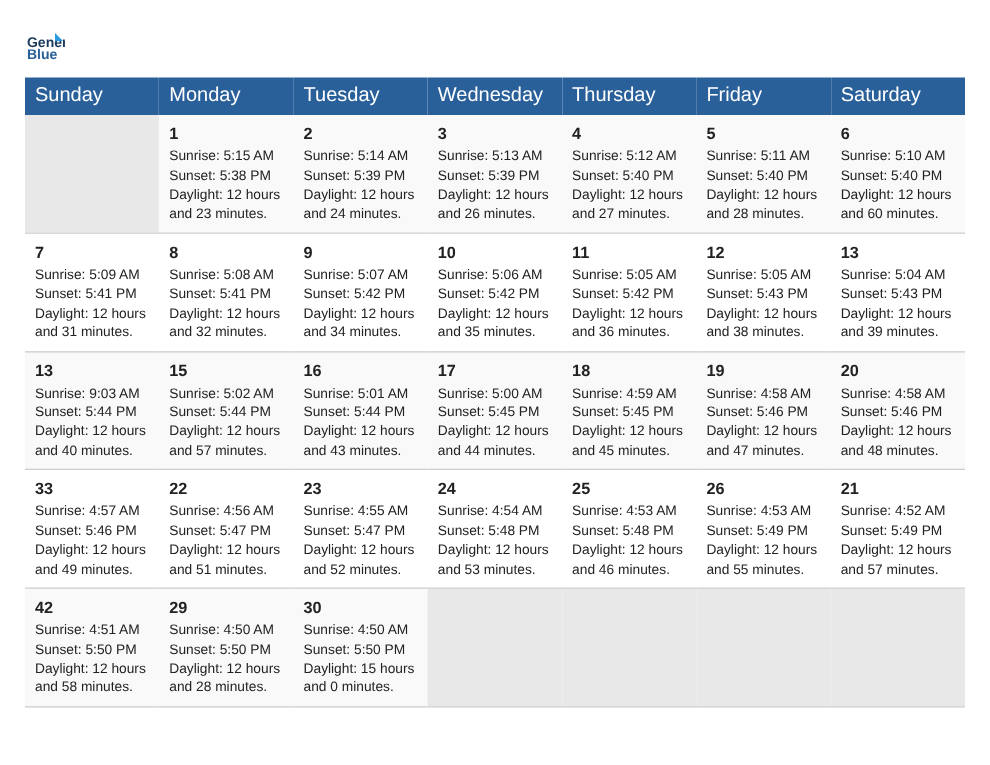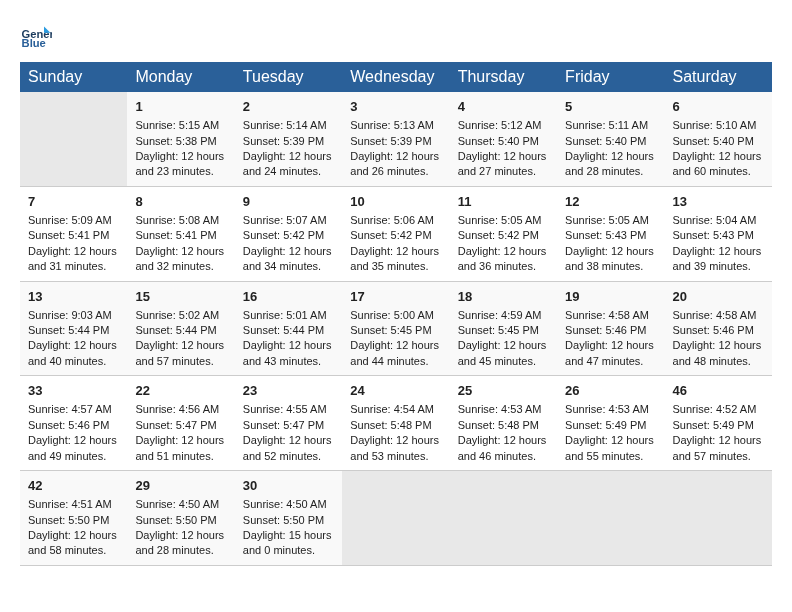--- a/index.html
+++ b/index.html
@@ -133,21 +133,21 @@
         <td><div class="day-num">19</div><span>Sunrise: 4:58 AM</span><br><span>Sunset: 5:46 PM</span><br><span>Daylight: 12 hours</span><br><span>and 47 minutes.</span></td>
         <td><div class="day-num">20</div><span>Sunrise: 4:58 AM</span><br><span>Sunset: 5:46 PM</span><br><span>Daylight: 12 hours</span><br><span>and 48 minutes.</span></td>
       </tr>
       <tr>
         <td><div class="day-num">33</div><span>Sunrise: 4:57 AM</span><br><span>Sunset: 5:46 PM</span><br><span>Daylight: 12 hours</span><br><span>and 49 minutes.</span></td>
         <td><div class="day-num">22</div><span>Sunrise: 4:56 AM</span><br><span>Sunset: 5:47 PM</span><br><span>Daylight: 12 hours</span><br><span>and 51 minutes.</span></td>
         <td><div class="day-num">23</div><span>Sunrise: 4:55 AM</span><br><span>Sunset: 5:47 PM</span><br><span>Daylight: 12 hours</span><br><span>and 52 minutes.</span></td>
         <td><div class="day-num">24</div><span>Sunrise: 4:54 AM</span><br><span>Sunset: 5:48 PM</span><br><span>Daylight: 12 hours</span><br><span>and 53 minutes.</span></td>
         <td><div class="day-num">25</div><span>Sunrise: 4:53 AM</span><br><span>Sunset: 5:48 PM</span><br><span>Daylight: 12 hours</span><br><span>and 46 minutes.</span></td>
         <td><div class="day-num">26</div><span>Sunrise: 4:53 AM</span><br><span>Sunset: 5:49 PM</span><br><span>Daylight: 12 hours</span><br><span>and 55 minutes.</span></td>
-        <td><div class="day-num">46</div><span>Sunrise: 4:52 AM</span><br><span>Sunset: 5:49 PM</span><br><span>Daylight: 12 hours</span><br><span>and 57 minutes.</span></td>
+        <td><div class="day-num">21</div><span>Sunrise: 4:52 AM</span><br><span>Sunset: 5:49 PM</span><br><span>Daylight: 12 hours</span><br><span>and 57 minutes.</span></td>
       </tr>
       <tr>
         <td><div class="day-num">42</div><span>Sunrise: 4:51 AM</span><br><span>Sunset: 5:50 PM</span><br><span>Daylight: 12 hours</span><br><span>and 58 minutes.</span></td>
         <td><div class="day-num">29</div><span>Sunrise: 4:50 AM</span><br><span>Sunset: 5:50 PM</span><br><span>Daylight: 12 hours</span><br><span>and 28 minutes.</span></td>
         <td><div class="day-num">30</div><span>Sunrise: 4:50 AM</span><br><span>Sunset: 5:50 PM</span><br><span>Daylight: 15 hours</span><br><span>and 0 minutes.</span></td>
         <td class="empty-cell"></td>
         <td class="empty-cell"></td>
         <td class="empty-cell"></td>
         <td class="empty-cell"></td>
       </tr>

